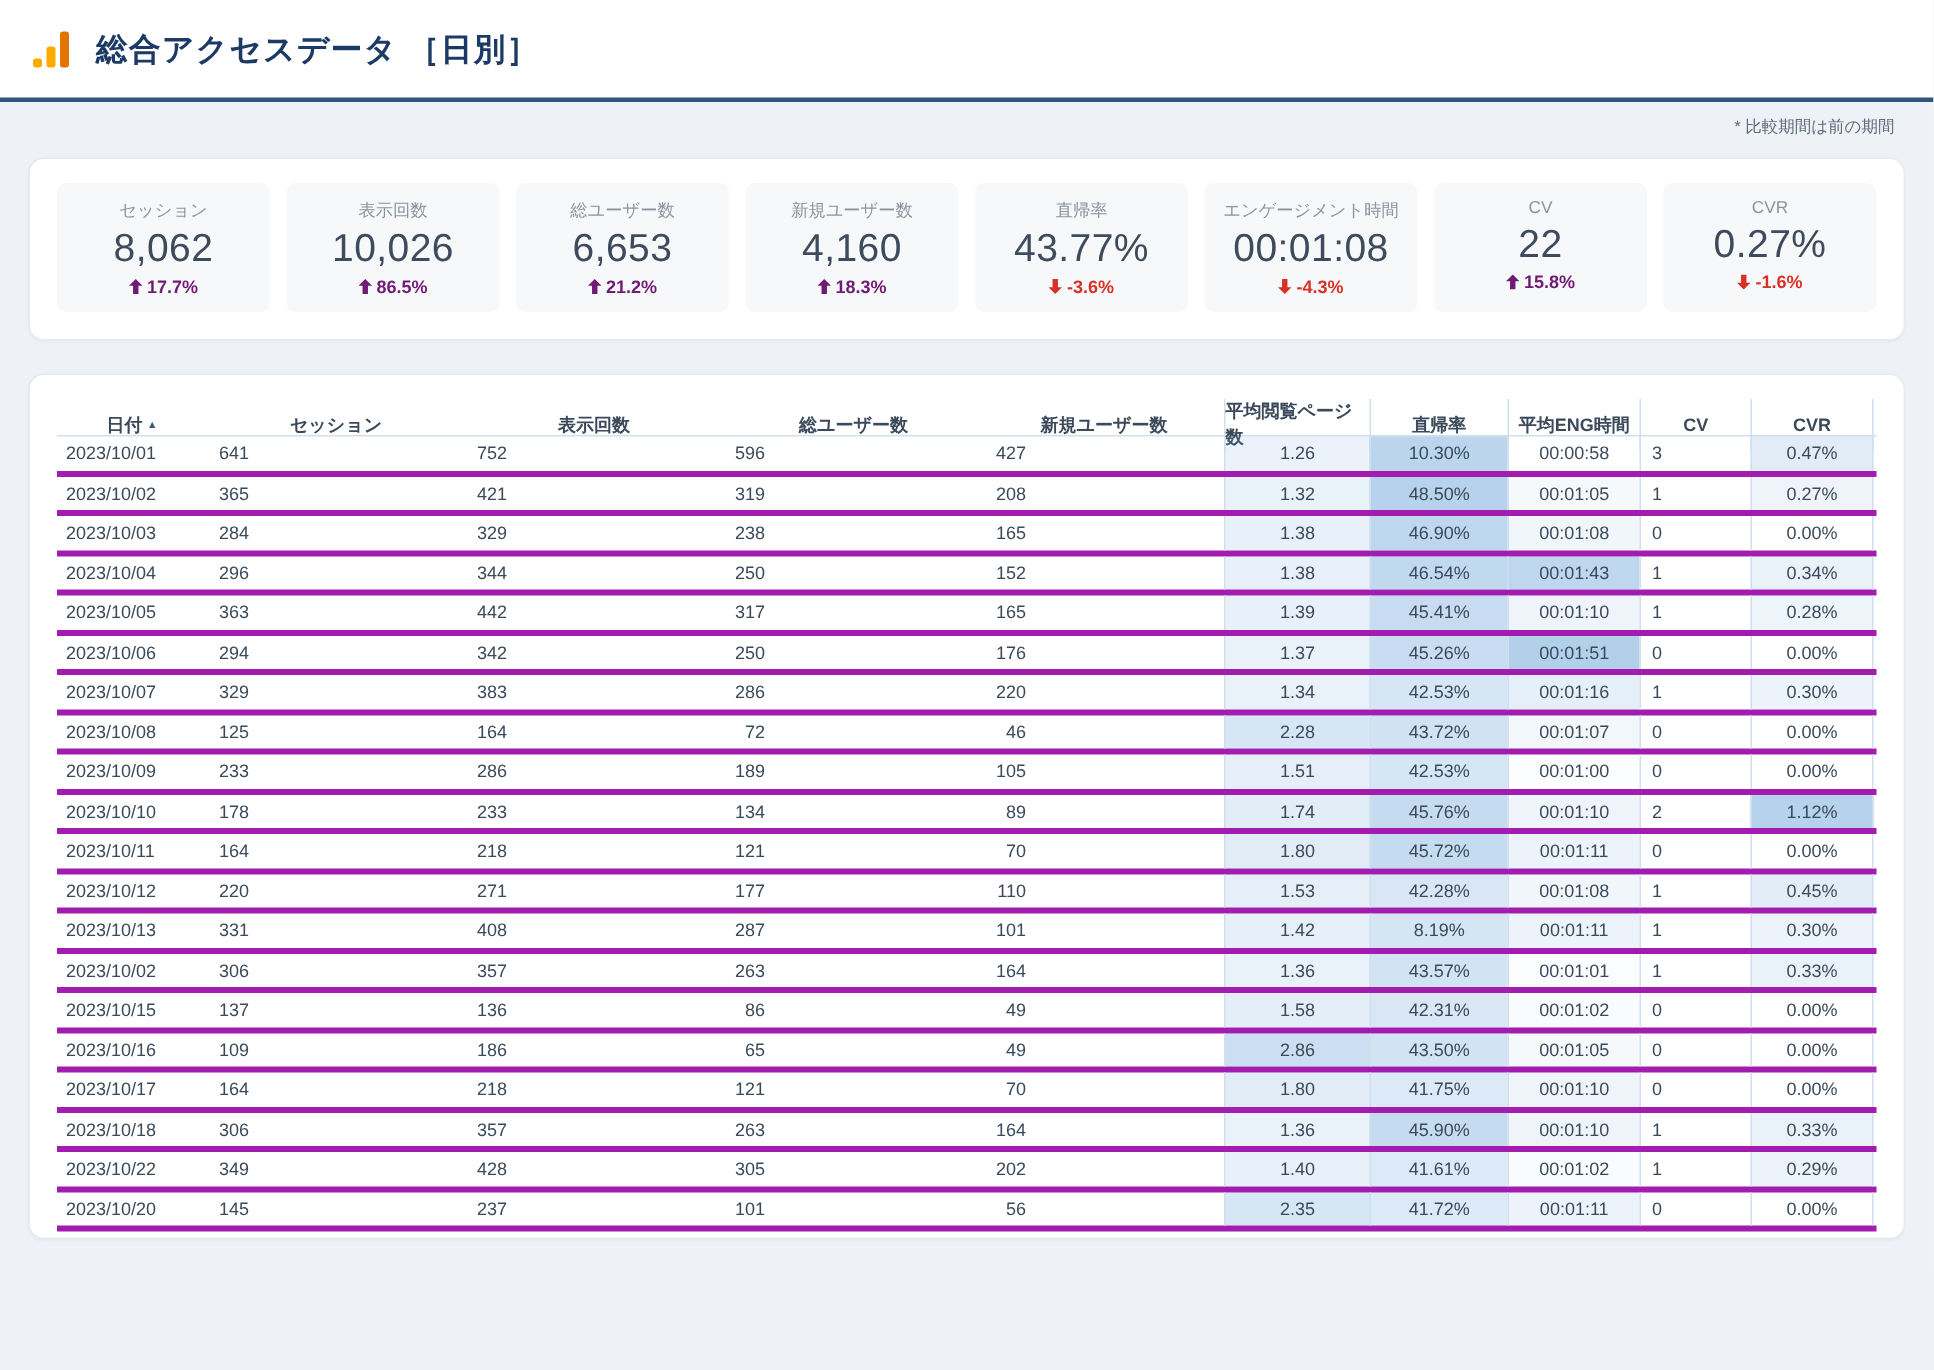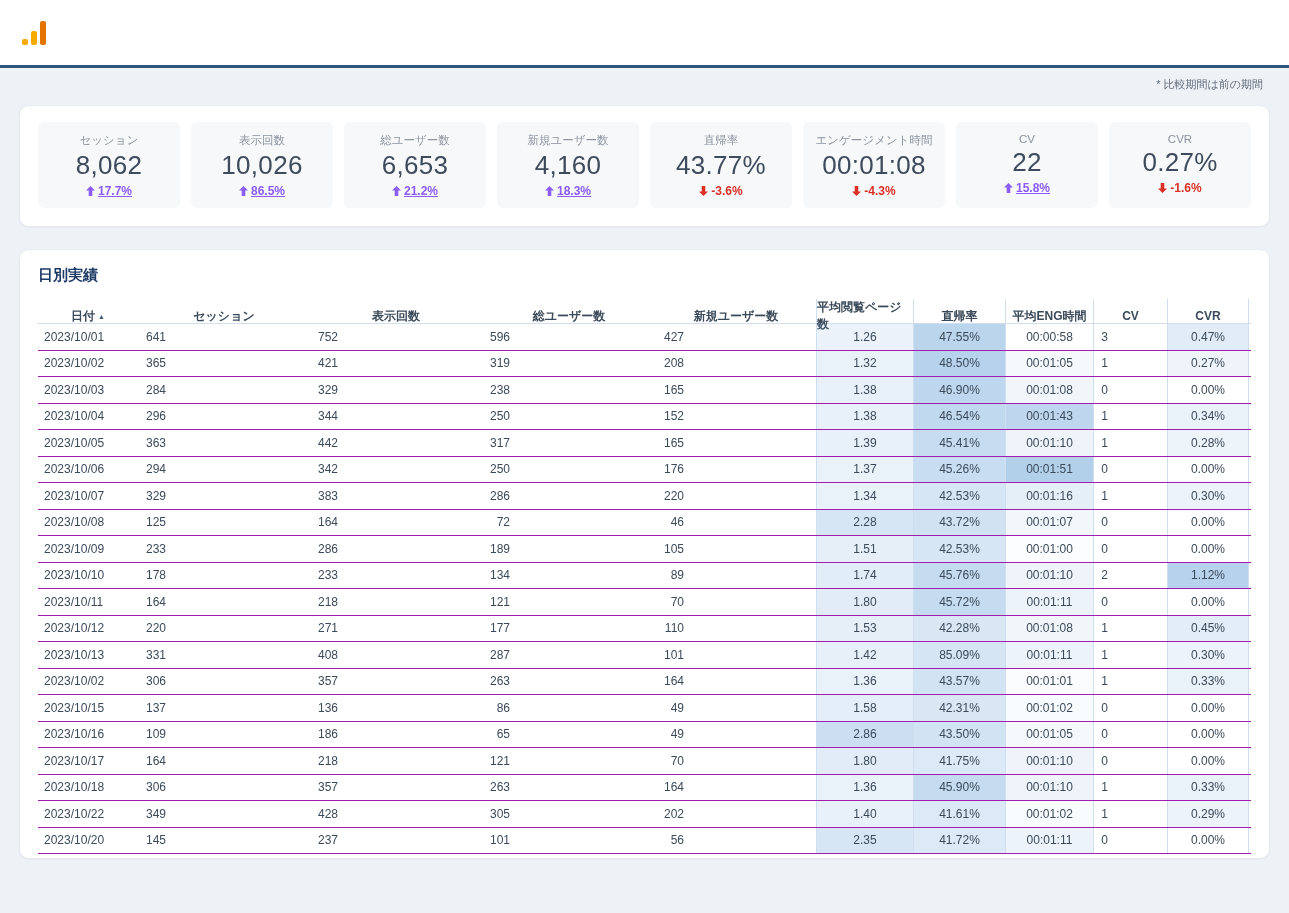--- a/index.html
+++ b/index.html
@@ -26,28 +26,28 @@
   .table-card  { margin-top:22px; padding-bottom:4px; }
 
   
   .kpi-row { display:flex; gap:11px; }
   .kpi { flex:1; background:#f7f8fa; border-radius:6px; padding:11px 6px 10px;
     text-align:center; min-width:0; }
   .kpi-label { font-size:11.5px; color:#8a939e; white-space:nowrap; overflow:hidden; }
   .kpi-value { font-size:26px; color:#3e4b5d; margin-top:2px; letter-spacing:.3px; }
   .kpi-delta { display:flex; align-items:center; justify-content:center; gap:3px;
     font-size:12px; margin-top:3px; font-weight:bold; }
-  .kpi-delta.up   { color:#8b5cf6;text-decoration:underline; }
+  .kpi-delta.up   { color:#701a75; }
   .kpi-delta.down { color:#d93025; }
   .kpi-delta svg  { fill:currentColor; }
 
   
   .trow { display:grid;
     grid-template-columns:100px 172px 172px 174px 160px 97px 92px 88px 74px 82px;
-    border-bottom:1px solid #a21caf; height:26.5px; }
+    border-bottom:4px solid #a21caf; height:26.5px; }
   .thead { height:25px; border-bottom:1px solid #cfdff0; }
   .hcell { display:flex; align-items:center; justify-content:center; gap:3px;
     font-size:11px; font-weight:bold; color:#24415f; cursor:pointer; }
   .sort { font-size:7px; color:#3c5a78; }
   .tcell { display:flex; align-items:center; font-size:12px; color:#3b4a5a; min-width:0; }
   .date-cell { padding-left:6px; }
   .bar-cell { gap:6px; padding:0 8px 0 2px; }
   .num { min-width:26px; text-align:right; flex-shrink:0; }
   .cvnum { min-width:12px; }
   .track { flex:1; height:13px; display:flex; align-items:center; }
@@ -59,20 +59,21 @@
 </head>
 <body>
 
 <header class="app-header">
   <div class="header-left">
     <svg width="30" height="30" viewBox="0 0 30 30">
       <rect x="2" y="21" width="6" height="6" rx="2" fill="#f9ab00"></rect>
       <rect x="11" y="13" width="6" height="14" rx="2" fill="#f9ab00"></rect>
       <rect x="20" y="3" width="6" height="24" rx="2" fill="#e37400"></rect>
     </svg>
+    <div class="page-title">総合アクセスデータ ［日別］</div>
   </div>
 </header>
 
 <div class="note">* 比較期間は前の期間</div>
 
 <section class="card summary-card">
   <div class="kpi-row" id="kpi-row">
       <div class="kpi">
      <div class="kpi-label">セッション</div>
      <div class="kpi-value">8,062</div>
@@ -150,21 +151,20 @@
        <svg width="9" height="10" viewBox="0 0 10 11">
          <path d="M5 11 L0 6 H3 V0 H7 V6 H10 Z"></path>
        </svg>
           <span>-1.6%</span>
      </div>
    </div>
     </div>
 </section>
 
 <section class="card table-card">
-  <h2>日別実績</h2>
   <div id="daily-table">
       <div class="trow thead">
         <div class="tcell hcell c0">
           <span>日付</span>
           <span class="sort">▲</span>
         </div>
         <div class="tcell hcell c1">
           <span>セッション</span>
         </div>
         <div class="tcell hcell c2">
@@ -212,21 +212,21 @@
             <span class="bar light" style="width:100.0%"></span>
           </span>
         </div>
         <div class="tcell bar-cell c4">
           <span class="num">427</span>
           <span class="track">
             <span class="bar light" style="width:100.0%"></span>
           </span>
         </div>
         <div class="tcell heat c5" style="background:rgba(97,157,214,0.130)">1.26</div>
-        <div class="tcell heat c6" style="background:rgba(97,157,214,0.427)">47.55%</div>
+        <div class="tcell heat c6" style="background:rgba(97,157,214,0.427)">10.30%</div>
         <div class="tcell heat c7" style="background:rgba(97,157,214,0.000)">00:00:58</div>
         <div class="tcell bar-cell c8">
           <span class="num cvnum">3</span>
           <span class="track">
             <span class="bar dark" style="width:100.0%;min-width:2px"></span>
           </span>
         </div>
         <div class="tcell heat c9" style="background:rgba(97,157,214,0.193)">0.47%</div>
       </div>
       <div class="trow">
@@ -656,21 +656,21 @@
             <span class="bar light" style="width:48.2%"></span>
           </span>
         </div>
         <div class="tcell bar-cell c4">
           <span class="num">101</span>
           <span class="track">
             <span class="bar light" style="width:23.7%"></span>
           </span>
         </div>
         <div class="tcell heat c5" style="background:rgba(97,157,214,0.149)">1.42</div>
-        <div class="tcell heat c6" style="background:rgba(97,157,214,0.261)">85.09%</div>
+        <div class="tcell heat c6" style="background:rgba(97,157,214,0.261)">8.19%</div>
         <div class="tcell heat c7" style="background:rgba(97,157,214,0.118)">00:01:11</div>
         <div class="tcell bar-cell c8">
           <span class="num cvnum">1</span>
           <span class="track">
             <span class="bar dark" style="width:33.3%;min-width:2px"></span>
           </span>
         </div>
         <div class="tcell heat c9" style="background:rgba(97,157,214,0.123)">0.30%</div>
       </div>
       <div class="trow">

